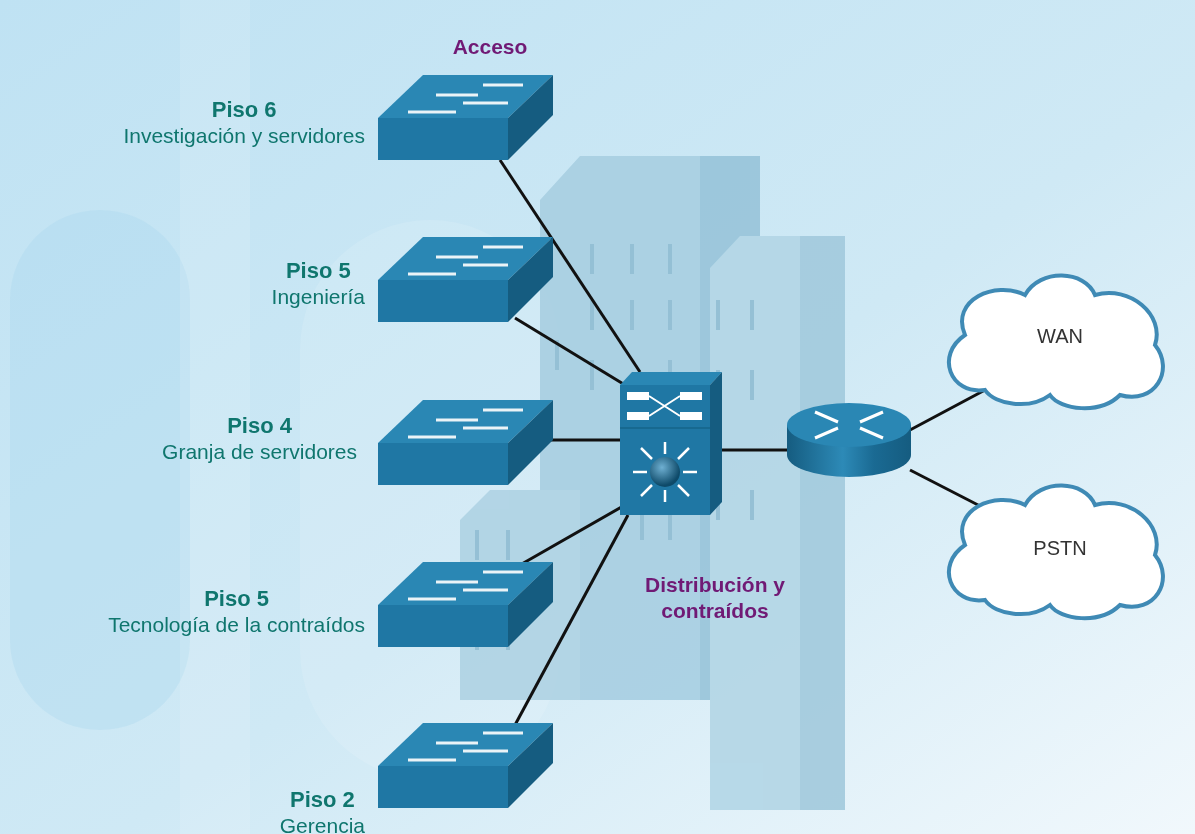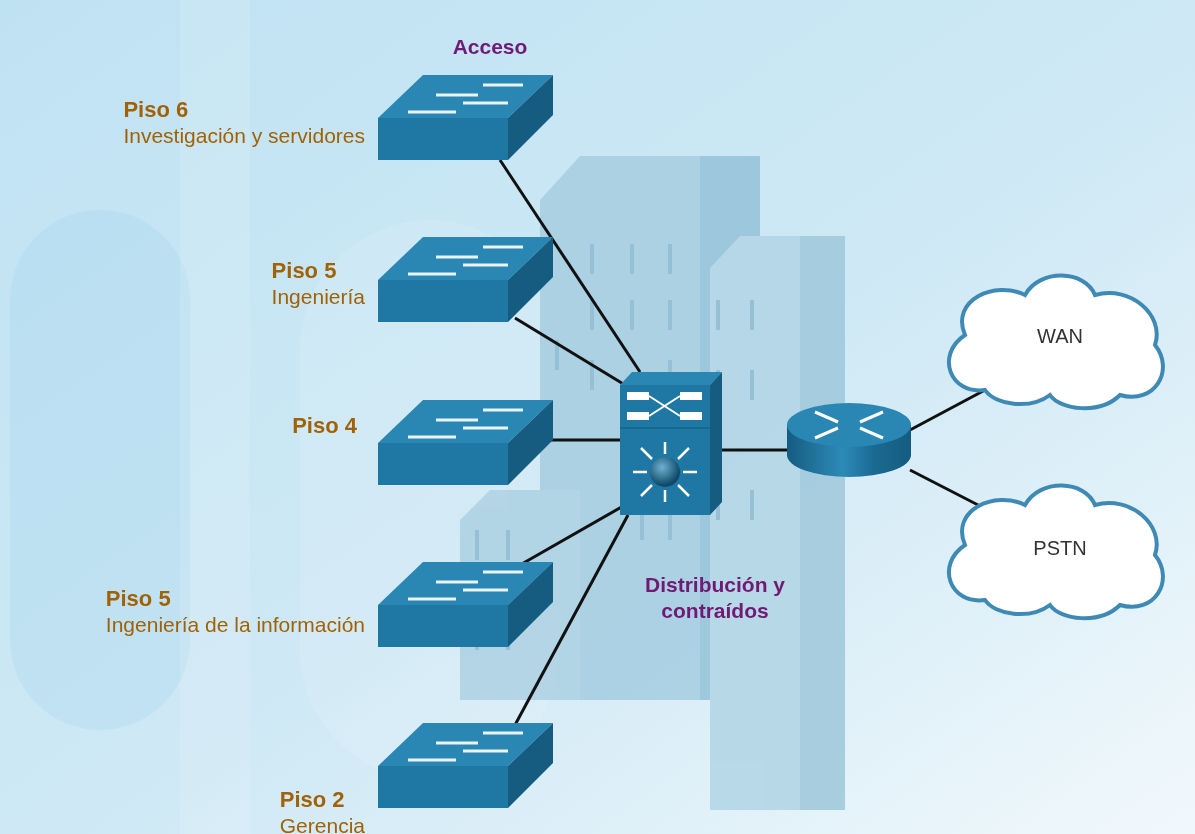--- a/index.html
+++ b/index.html
@@ -1,20 +1,20 @@
 <!DOCTYPE html>
 <html><head>
 <meta charset="utf-8">
 <style>
   html, body { margin: 0; padding: 0; }
   body { width: 1195px; height: 834px; overflow: hidden; position: relative;
          font-family: "Liberation Sans", sans-serif; }
   #bg { position: absolute; left: 0; top: 0; width: 1195px; height: 834px; }
   #diagram { position: absolute; left: 0; top: 0; width: 1195px; height: 834px; }
-  .lbl { position: absolute; text-align: left; color: #a16207; }
+  .lbl { position: absolute; text-align: center; color: #0f766e; }
   .lbl .title { font-weight: bold; font-size: 22px; line-height: 26px; }
   .lbl .sub { font-size: 21px; line-height: 26px; }
   .purple { position: absolute; color: #701a75; font-weight: bold; font-size: 21px; text-align: center; line-height: 26px; }
   .cloudtxt { font-size: 20px; fill: #333; font-family: "Liberation Sans", sans-serif; }
 </style>
 </head>
 <body>
 
 <svg id="bg" viewBox="0 0 1195 834">
   <defs>
@@ -198,24 +198,25 @@
 <div class="lbl" style="right:830px; top:97px;">
   <div class="title">Piso 6</div>
   <div class="sub">Investigación y servidores</div>
 </div>
 <div class="lbl" style="right:830px; top:258px;">
   <div class="title">Piso 5</div>
   <div class="sub">Ingeniería</div>
 </div>
 <div class="lbl" style="right:838px; top:413px;">
   <div class="title">Piso 4</div>
+  <div class="sub">Granja de servidores</div>
 </div>
 <div class="lbl" style="right:830px; top:586px;">
   <div class="title">Piso 5</div>
-  <div class="sub">Ingeniería de la información</div>
+  <div class="sub">Tecnología de la contraídos</div>
 </div>
 <div class="lbl" style="right:830px; top:747px;margin-top:40px;">
   <div class="title">Piso 2</div>
   <div class="sub">Gerencia</div>
 </div>
 
 <div class="purple" style="left:620px; top:572px; width:190px;">
   <div>Distribución y</div>
   <div>contraídos</div>
 </div>

